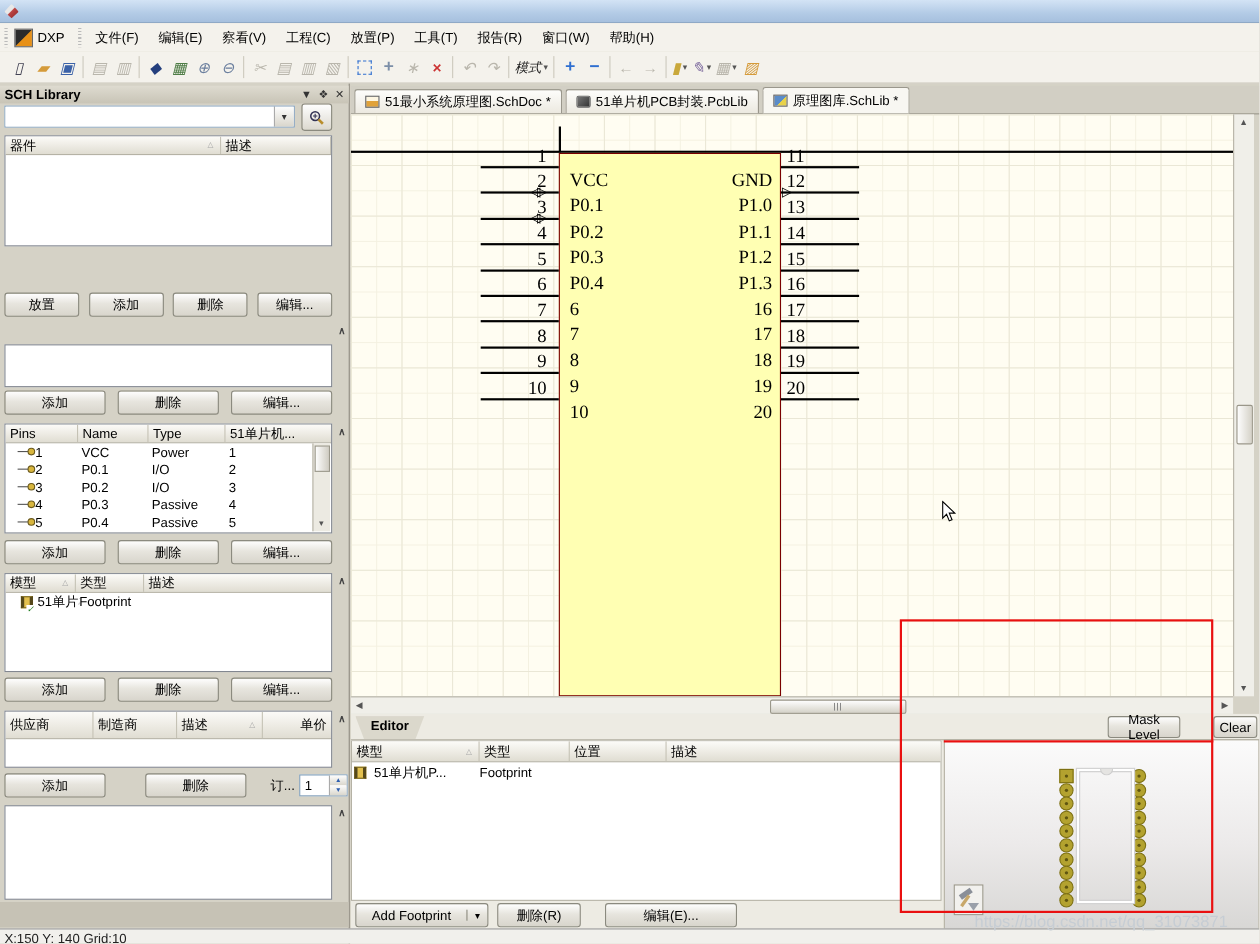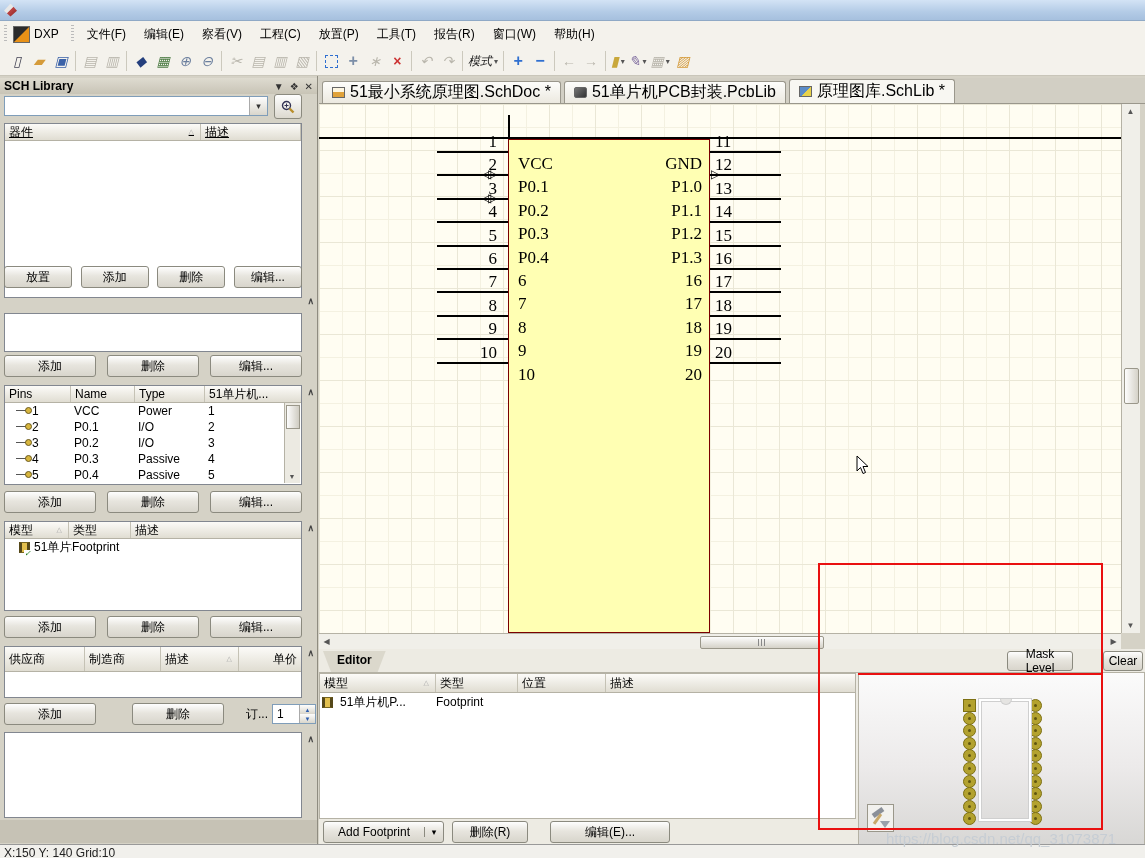--- a/index.html
+++ b/index.html
@@ -81,21 +81,21 @@
   .spinbox .arrows span{flex:1;font-size:6px;color:#2f5faf;display:flex;align-items:center;justify-content:center;
     background:linear-gradient(#fdfdfd,#d9d6cc);}
   #lp-tabs{position:absolute;left:0;top:744px;width:100%;height:23px;background:#c6c2b5;display:flex;align-items:flex-start;padding-left:6px;box-sizing:border-box;}
   .lptab{height:20px;padding:2px 16px 0;background:#cfccc0;clip-path:polygon(0 0,100% 0,calc(100% - 9px) 100%,9px 100%);
     font-size:12px;margin-right:-6px;margin-top:38px;}
   .lptab.active{background:#dbd8cc;font-weight:bold;}
   
   #tabstrip{position:absolute;left:319px;top:78px;right:0;height:26px;background:#d2cfc4;
     border-bottom:1px solid #9a978c;display:flex;align-items:flex-end;padding-left:3px;box-sizing:border-box;}
   .doctab{height:21px;display:flex;align-items:center;gap:5px;padding:0 9px;background:linear-gradient(#fdfdfb,#ece9e0);
-    border:1px solid #9a978c;border-bottom:none;border-radius:3px 3px 0 0;margin-right:3px;font-size:16px;white-space:nowrap;}
+    border:1px solid #9a978c;border-bottom:none;border-radius:3px 3px 0 0;margin-right:3px;font-size:12px;white-space:nowrap;}
   .doctab.active{background:#f8f7f2;height:23px;}
   .dticon{width:13px;height:11px;border:1px solid #666;box-sizing:border-box;}
   .t-schdoc .dticon{background:linear-gradient(#fdf6e2 40%,#e0a23a 40%);}
   .t-pcblib .dticon{background:linear-gradient(135deg,#777,#333);border-radius:2px;}
   .t-schlib .dticon{background:linear-gradient(135deg,#5b8cc8 55%,#e8d24a 55%);}
   
   #canvas{position:absolute;left:319px;top:104px;width:802px;height:529px;overflow:hidden;
     background-color:#fffdf2;
     background-image:
       linear-gradient(#eae7d6 1px,transparent 1px),linear-gradient(90deg,#eae7d6 1px,transparent 1px),
@@ -323,21 +323,21 @@
       <span class="magbtn">
         <svg width="14" height="14" viewBox="0 0 14 14">
           <circle cx="5.5" cy="5.5" r="4" fill="none" stroke="#335" stroke-width="1.4"></circle>
           <line x1="8.5" y1="8.5" x2="12.5" y2="12.5" stroke="#b98e2c" stroke-width="2.4"></line>
           <line x1="3.5" y1="5.5" x2="7.5" y2="5.5" stroke="#335" stroke-width="1"></line>
           <line x1="5.5" y1="3.5" x2="5.5" y2="7.5" stroke="#335" stroke-width="1"></line>
         </svg>
       </span>
     </div>
 
-    <div class="listbox" style="left:4px;top:47px;width:298px;height:175px;text-decoration:underline;">
+    <div class="listbox" style="left:4px;top:47px;width:298px;height:101px;">
       <div class="thead">
         <span class="hc" style="width:196px;">
             <span>器件</span>
             <span class="sort">△</span>
           </span>
         <span class="hc" style="flex:1;">描述</span>
       </div>
     </div>
 
     <div class="btnrow" style="left:4px;top:190px;width:298px;height:22px;justify-content:space-between;">

